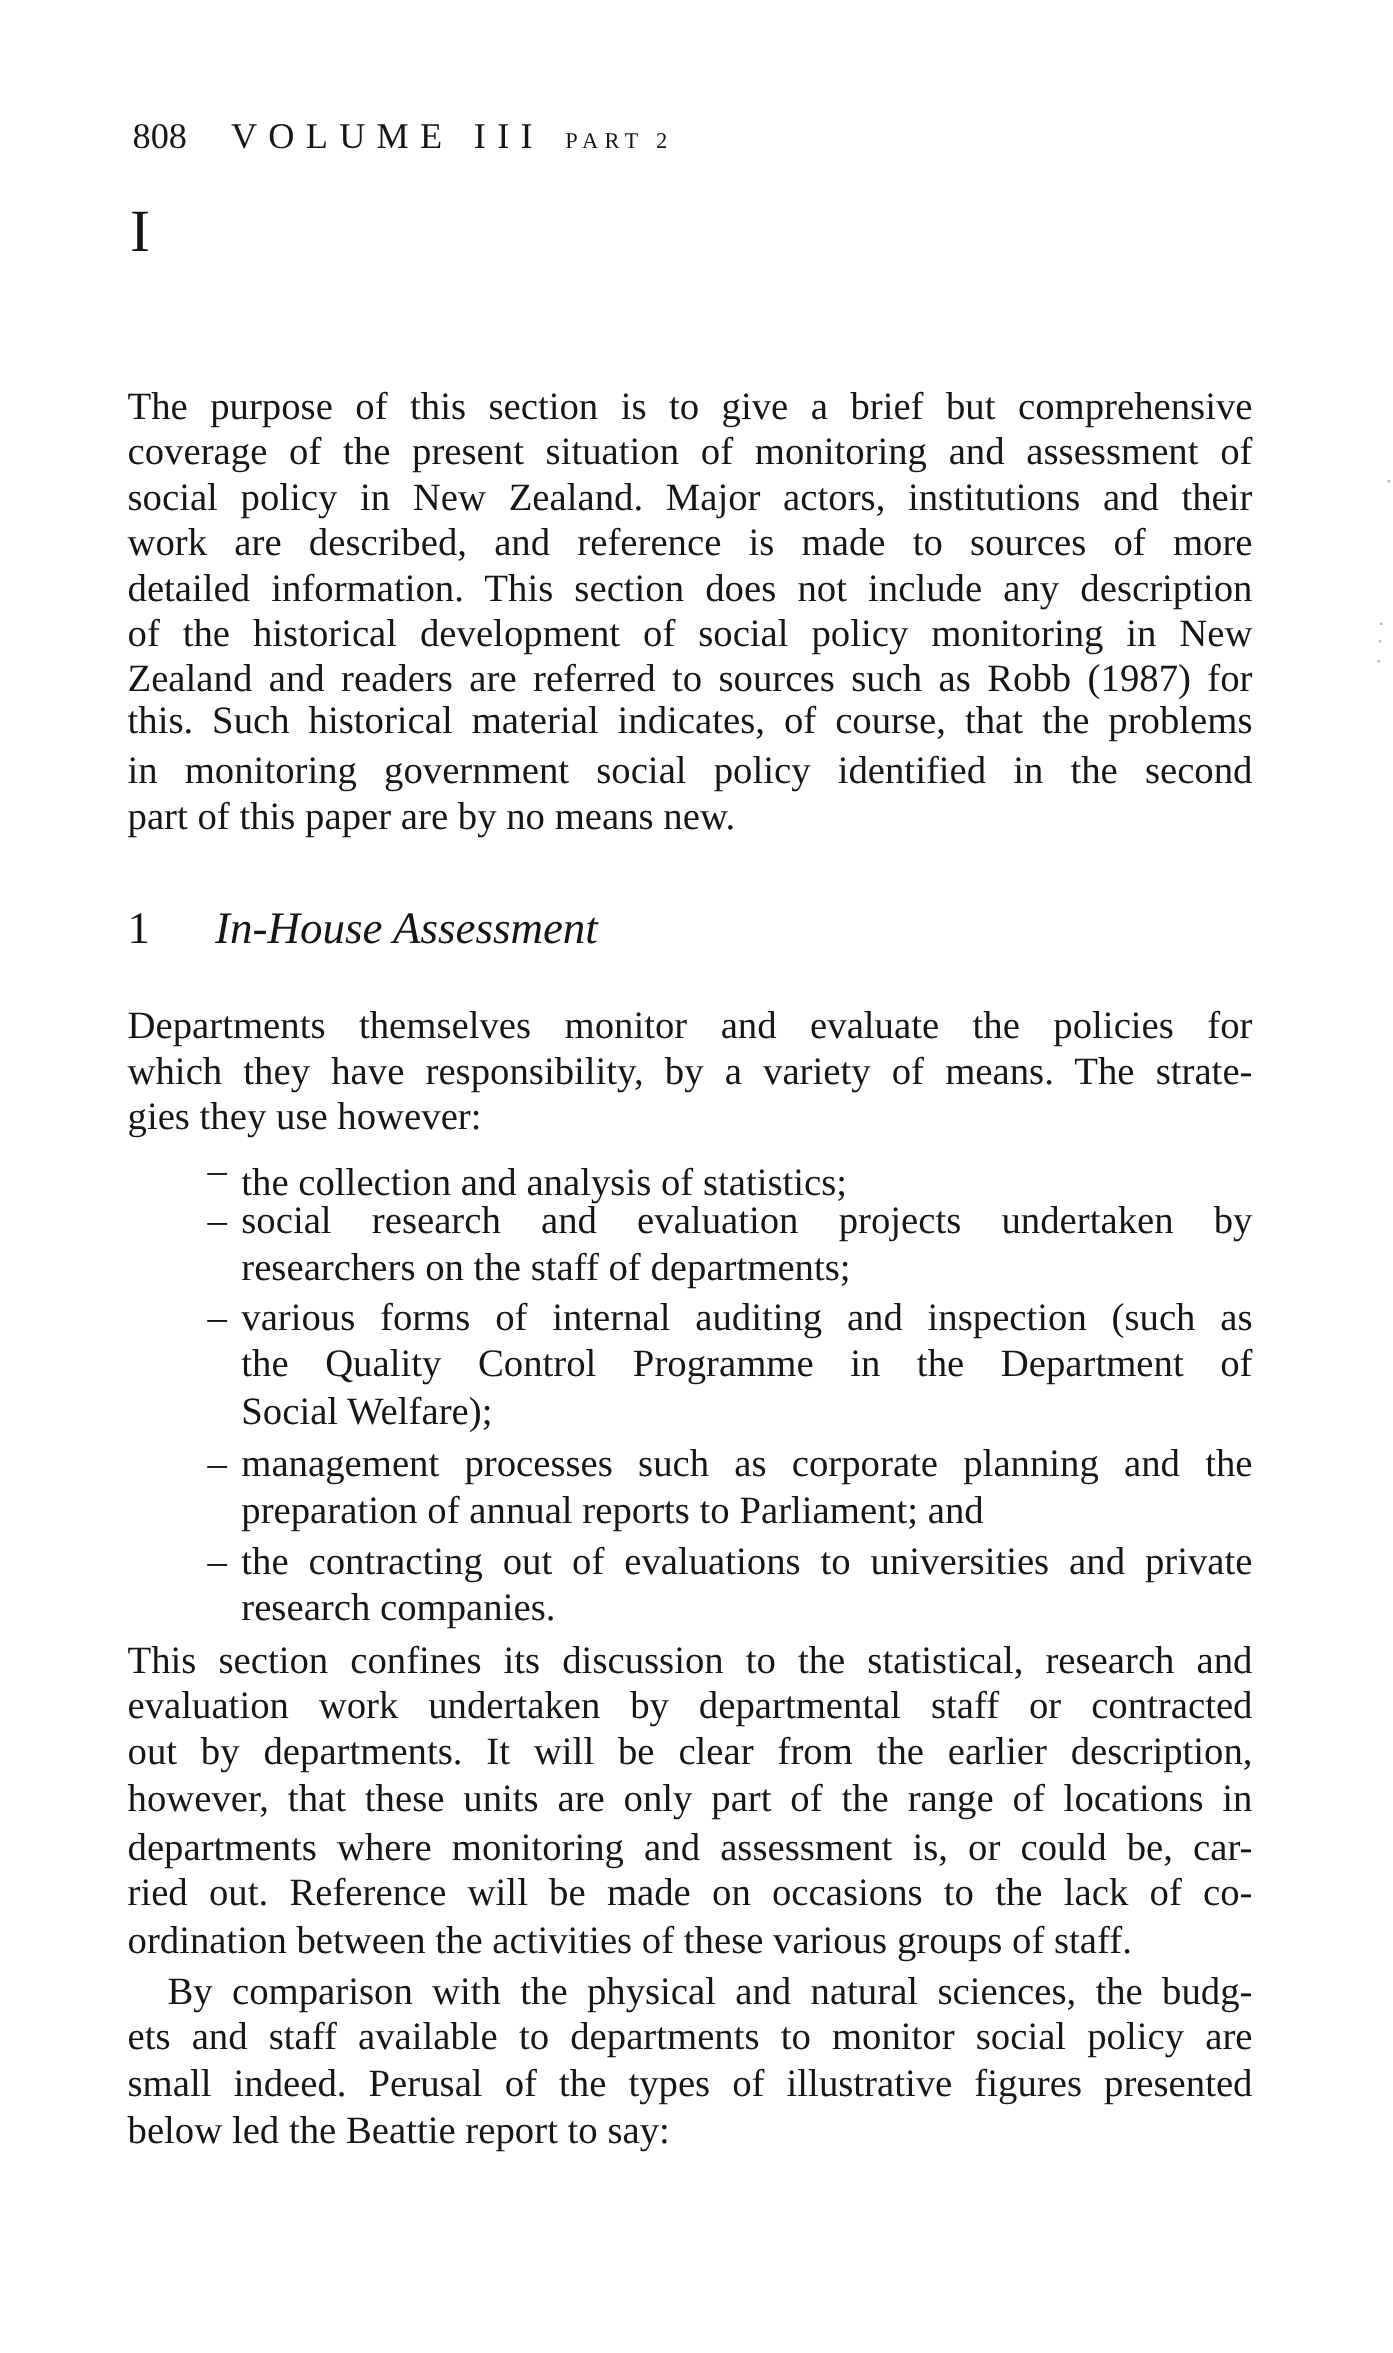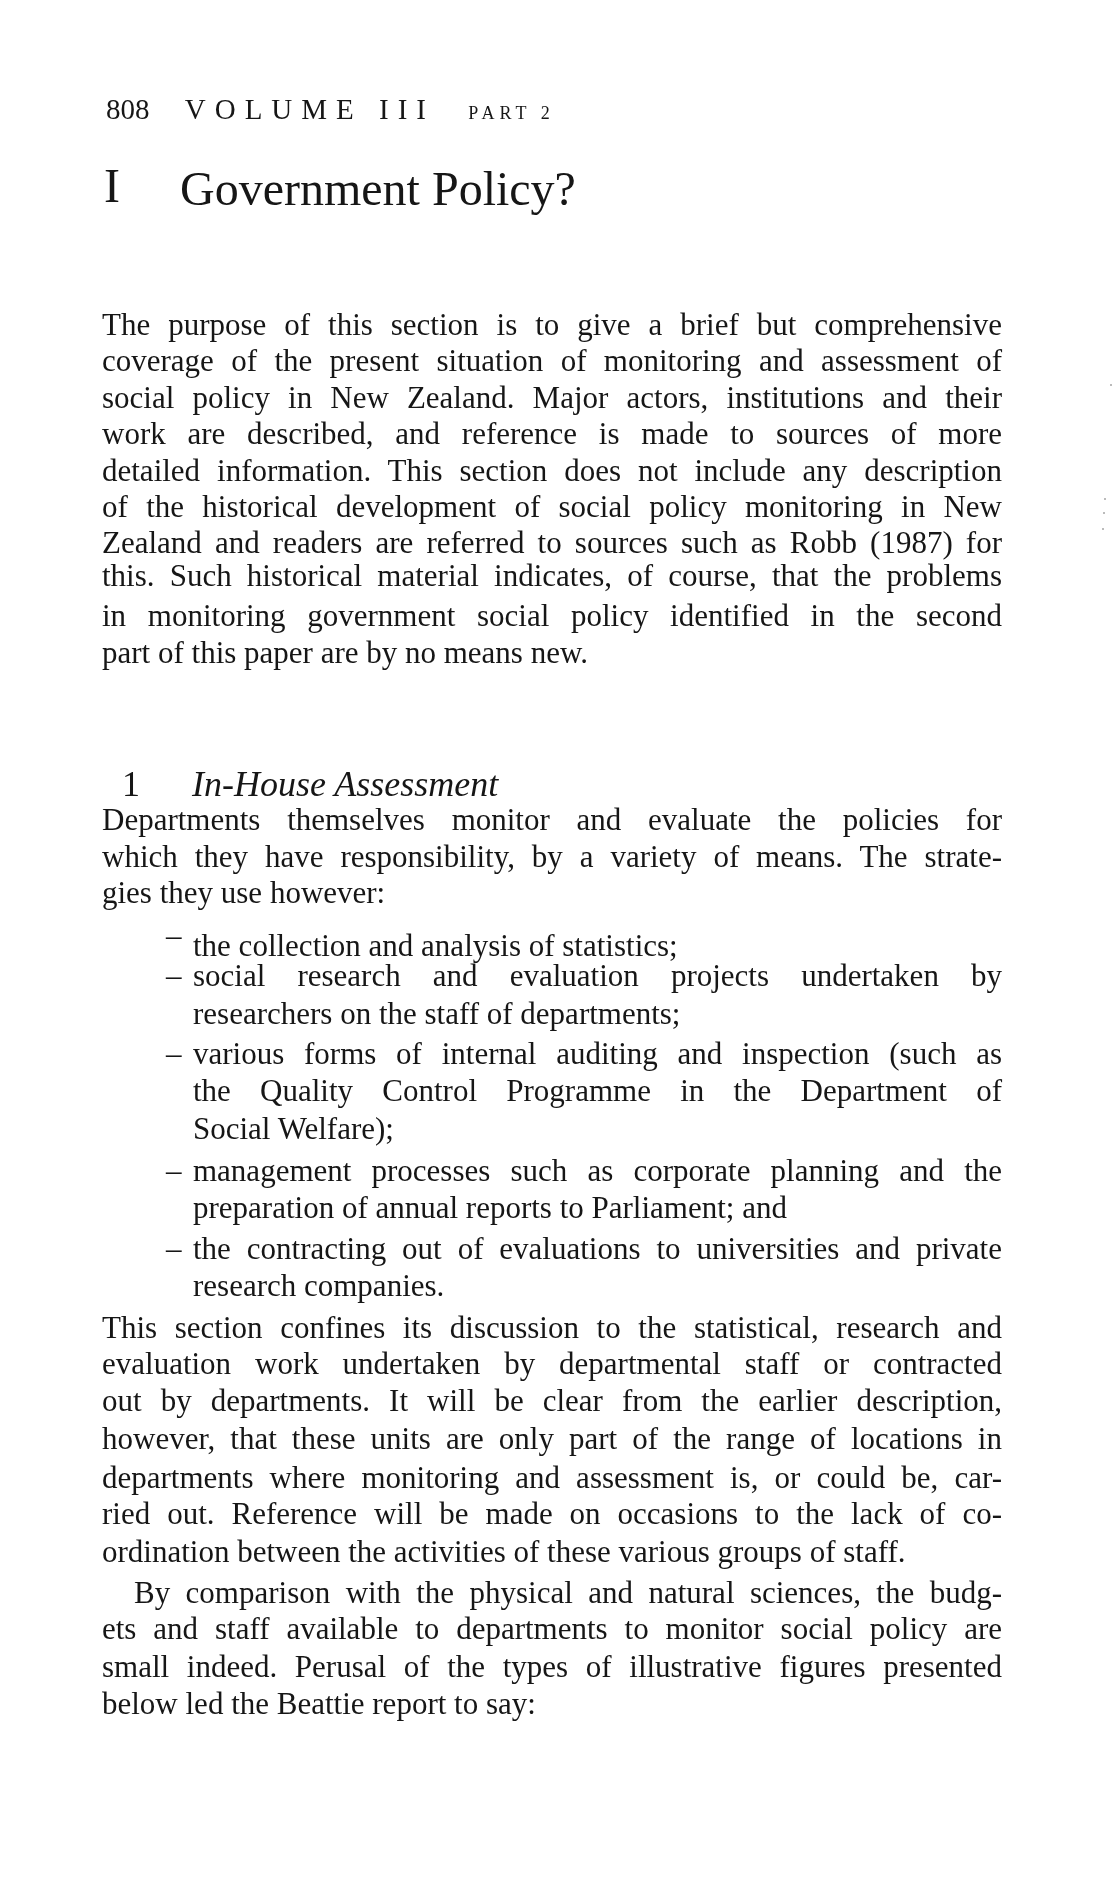--- a/index.html
+++ b/index.html
@@ -1,25 +1,25 @@
 <!DOCTYPE html>
 <html><head>
 <meta charset="utf-8">
 <style>
   html, body { margin:0; padding:0; background:#ffffff; }
   body { width:1114px; height:1882px; position:relative; overflow:hidden;
          font-family:"Liberation Serif","DejaVu Serif",serif; color:#161616; }
   .page { position:absolute; left:0; top:0; width:1114px; height:1882px; }
   .running-head { position:absolute; left:106px; top:93px; font-size:29px; line-height:32px; white-space:nowrap; }
   .running-head .pg { letter-spacing:0px; margin-right:28px; }
-  .running-head .vol { letter-spacing:9px; margin-right:26px; }
+  .running-head .vol { letter-spacing:9px; margin-right:10px; }
   .running-head .sc { font-size:18px; letter-spacing:5px; }
   .h1-num { position:absolute; left:104px; top:160px; font-size:48px; line-height:52px; }
   .h1-text { position:absolute; left:180px; top:160px; font-size:48px; line-height:58px; width:820px; }
-  .h2 { position:absolute; left:102px; top:762px; font-size:36px; line-height:44px; white-space:nowrap;margin-left:20px; }
+  .h2 { position:absolute; left:102px; top:720px; font-size:36px; line-height:44px; white-space:nowrap; }
   .h2 .num { display:inline-block; width:70px; }
   .h2 .title { font-style:italic; }
   .line { position:absolute; left:102px; width:900px; font-size:31px; line-height:36px; height:36px;
           white-space:nowrap; text-align:justify; text-align-last:justify; }
   .line.last { text-align-last:left; }
   .line.indent-p { left:134px; width:868px; }
   .bullet-dash { position:absolute; left:166px; font-size:31px; line-height:36px; }
   .line.bullet { left:193px; width:809px; }
   .speck { position:absolute; width:2px; height:2px; background:#bbbbbb; }
 </style>
@@ -29,21 +29,20 @@
 <div class="page">
 
   <div class="running-head">
     <span class="pg">808</span>
     <span class="vol">VOLUME III</span>
     <span class="sc">PART 2</span>
   </div>
 
   <div class="h1-num">I</div>
   <div class="h1-text">
-    <div>Government Policy?</div>
   </div>
 
   <div>
     <div class="line" style="top:307px">The purpose of this section is to give a brief but comprehensive</div>
     <div class="line" style="top:343px">coverage of the present situation of monitoring and assessment of</div>
     <div class="line" style="top:380px">social policy in New Zealand. Major actors, institutions and their</div>
     <div class="line" style="top:416px">work are described, and reference is made to sources of more</div>
     <div class="line" style="top:453px">detailed information. This section does not include any description</div>
     <div class="line" style="top:489px">of the historical development of social policy monitoring in New</div>
     <div class="line" style="top:525px">Zealand and readers are referred to sources such as Robb (1987) for</div>

